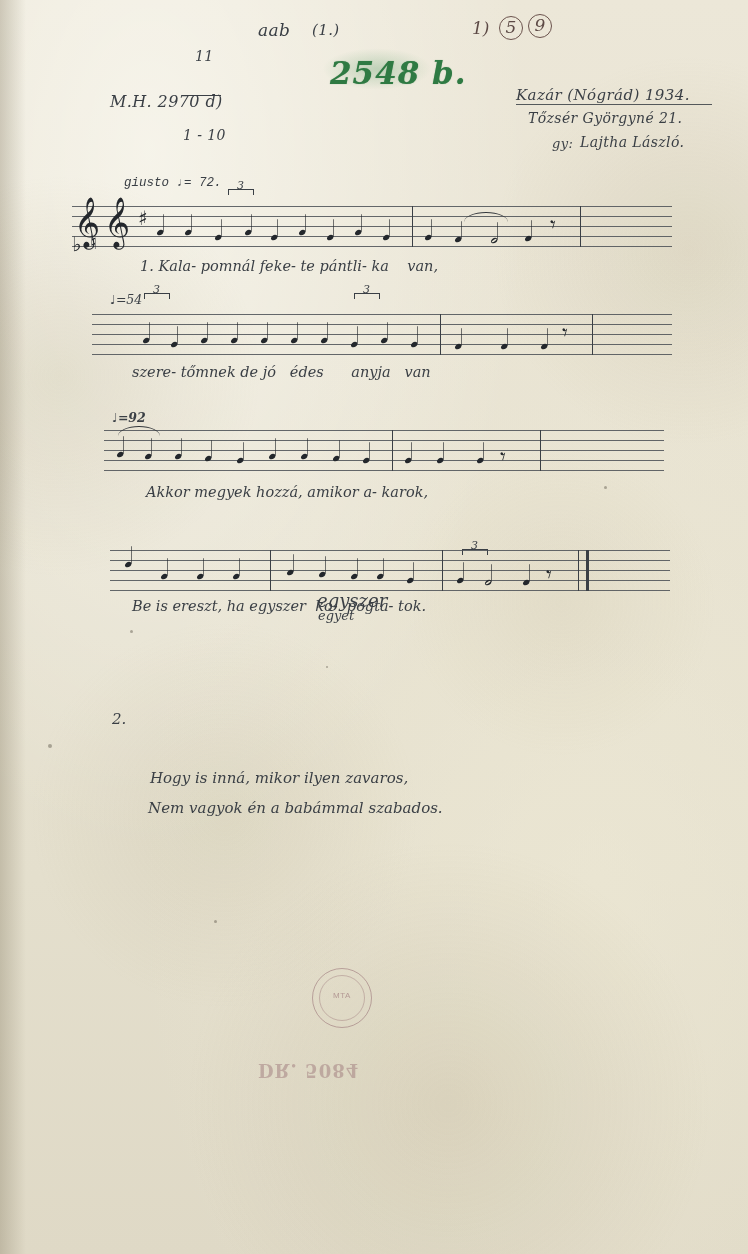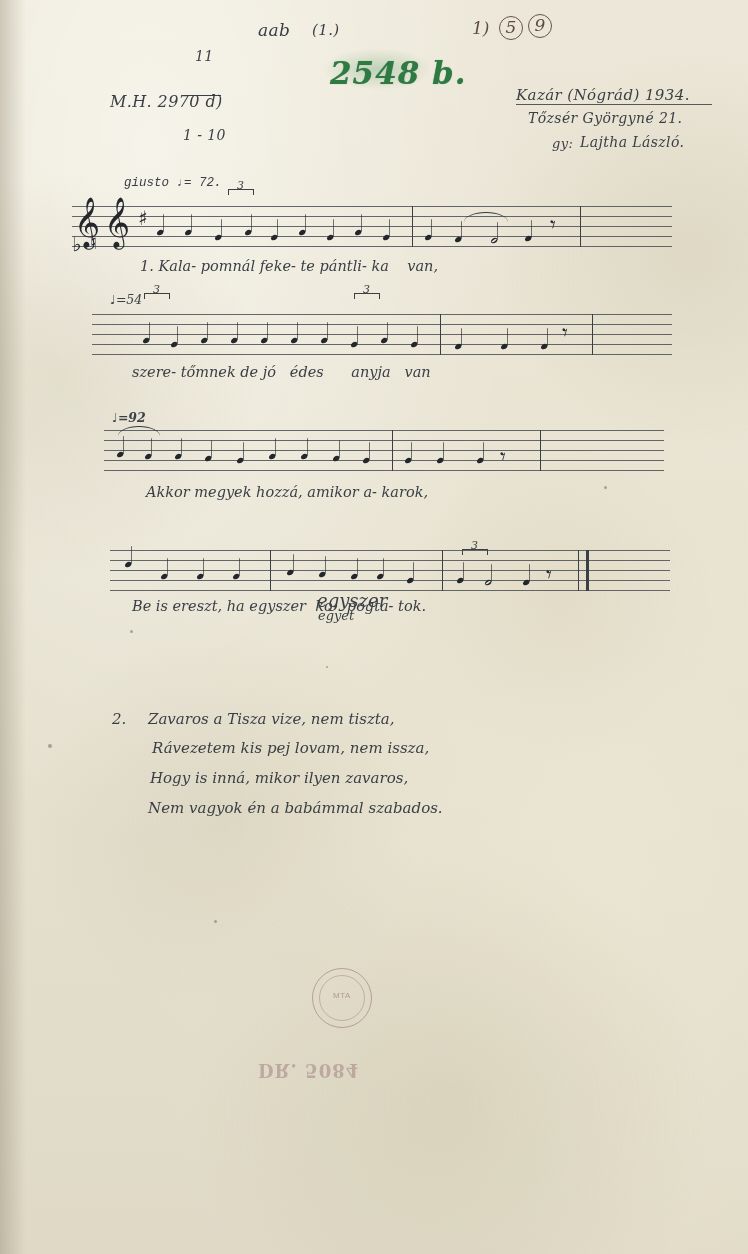--- a/index.html
+++ b/index.html
@@ -342,22 +342,20 @@
       <div class="barline" style="left:468px;"></div>
       <div class="barline thick" style="left:476px;"></div>
     </div>
   </div>
 
   <div class="lyric" style="left:132px; top:598px;">Be is ereszt, ha egyszer  ko-  pogta- tok.</div>
   <div class="lyric" style="left:317px; top:590px; font-size:18px;">egyszer</div>
   <div class="lyric" style="left:318px; top:608px; font-size:13px;">egyet</div>
 
   <div class="verse" style="left:112px; top:704px;">2.</div>
-  <div class="verse" style="left:148px; top:704px;">Zavaros a Tisza vize, nem tiszta,</div>
-  <div class="verse" style="left:152px; top:733px;">Rávezetem kis pej lovam, nem issza,</div>
   <div class="verse" style="left:150px; top:763px;">Hogy is inná, mikor ilyen zavaros,</div>
   <div class="verse" style="left:148px; top:793px;">Nem vagyok én a babámmal szabados.</div>
 
   <div class="stamp" style="left:312px; top:968px;">
     <div class="inner"></div>
     <div class="txt">MTA</div>
   </div>
   <div class="mirrortext" style="left:258px; top:1060px;">DR. 5084</div>
 
   <div class="speck" style="left:130px; top:630px; width:3px; height:3px;"></div>

